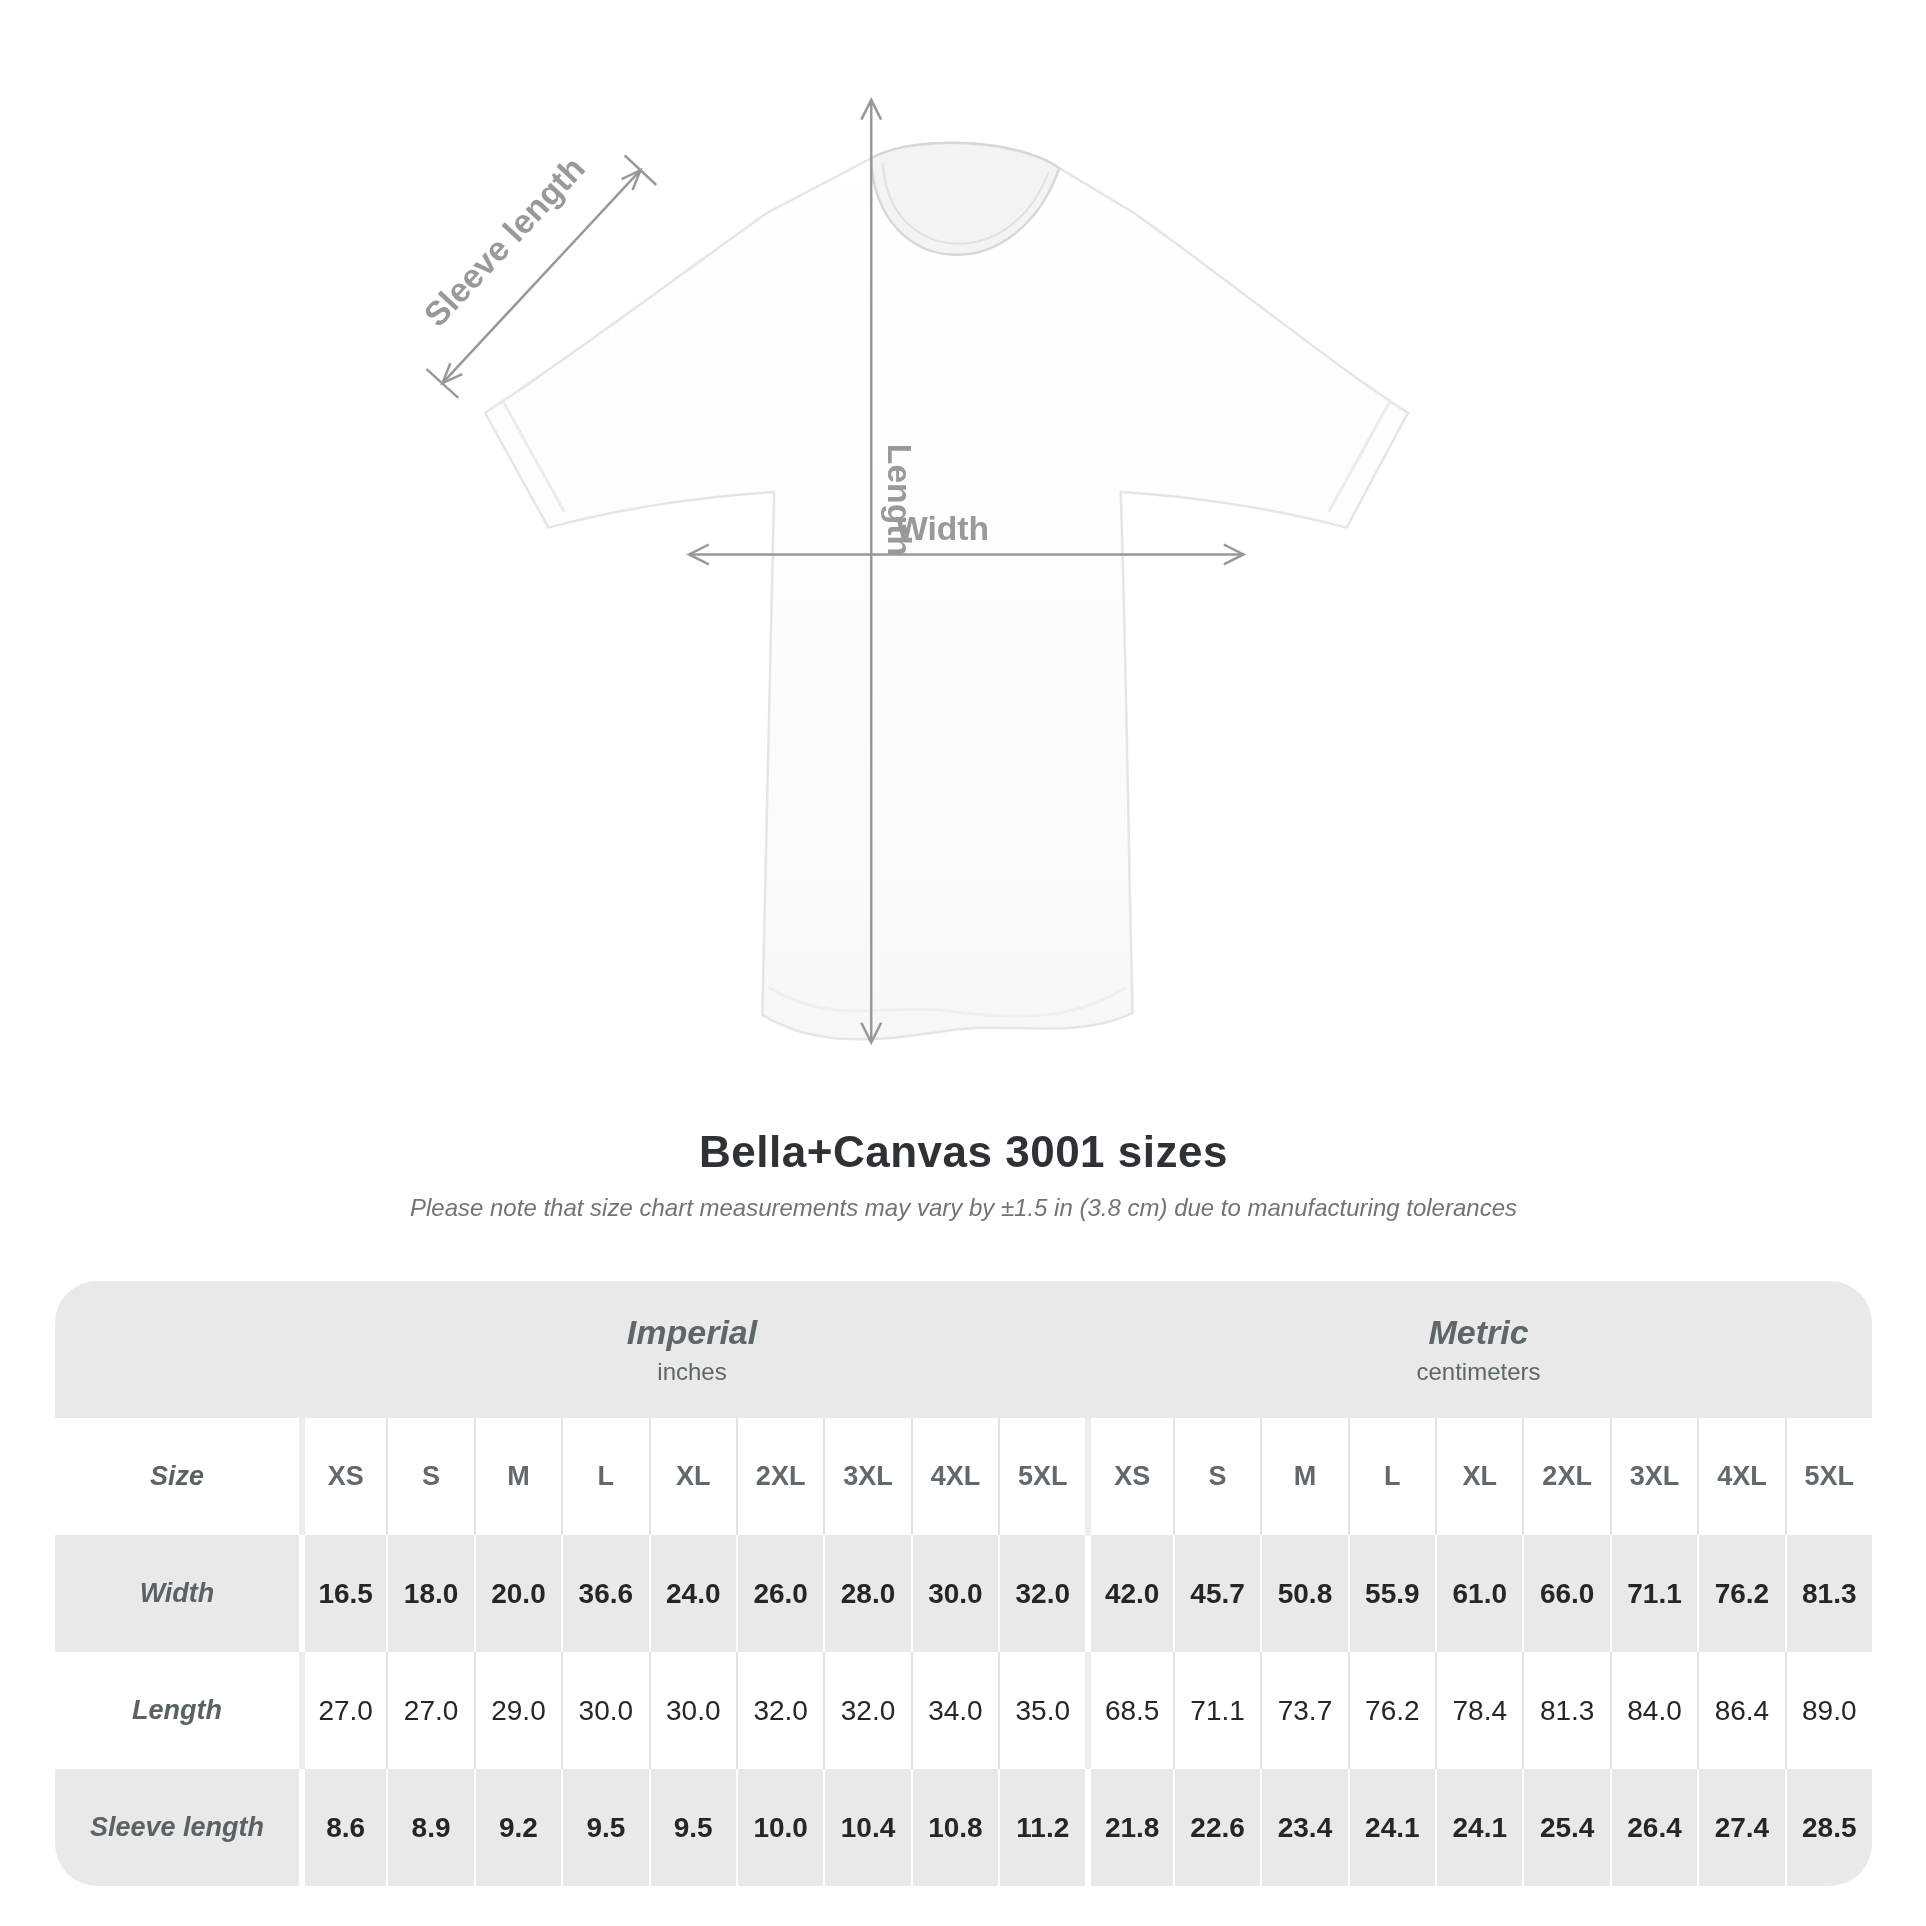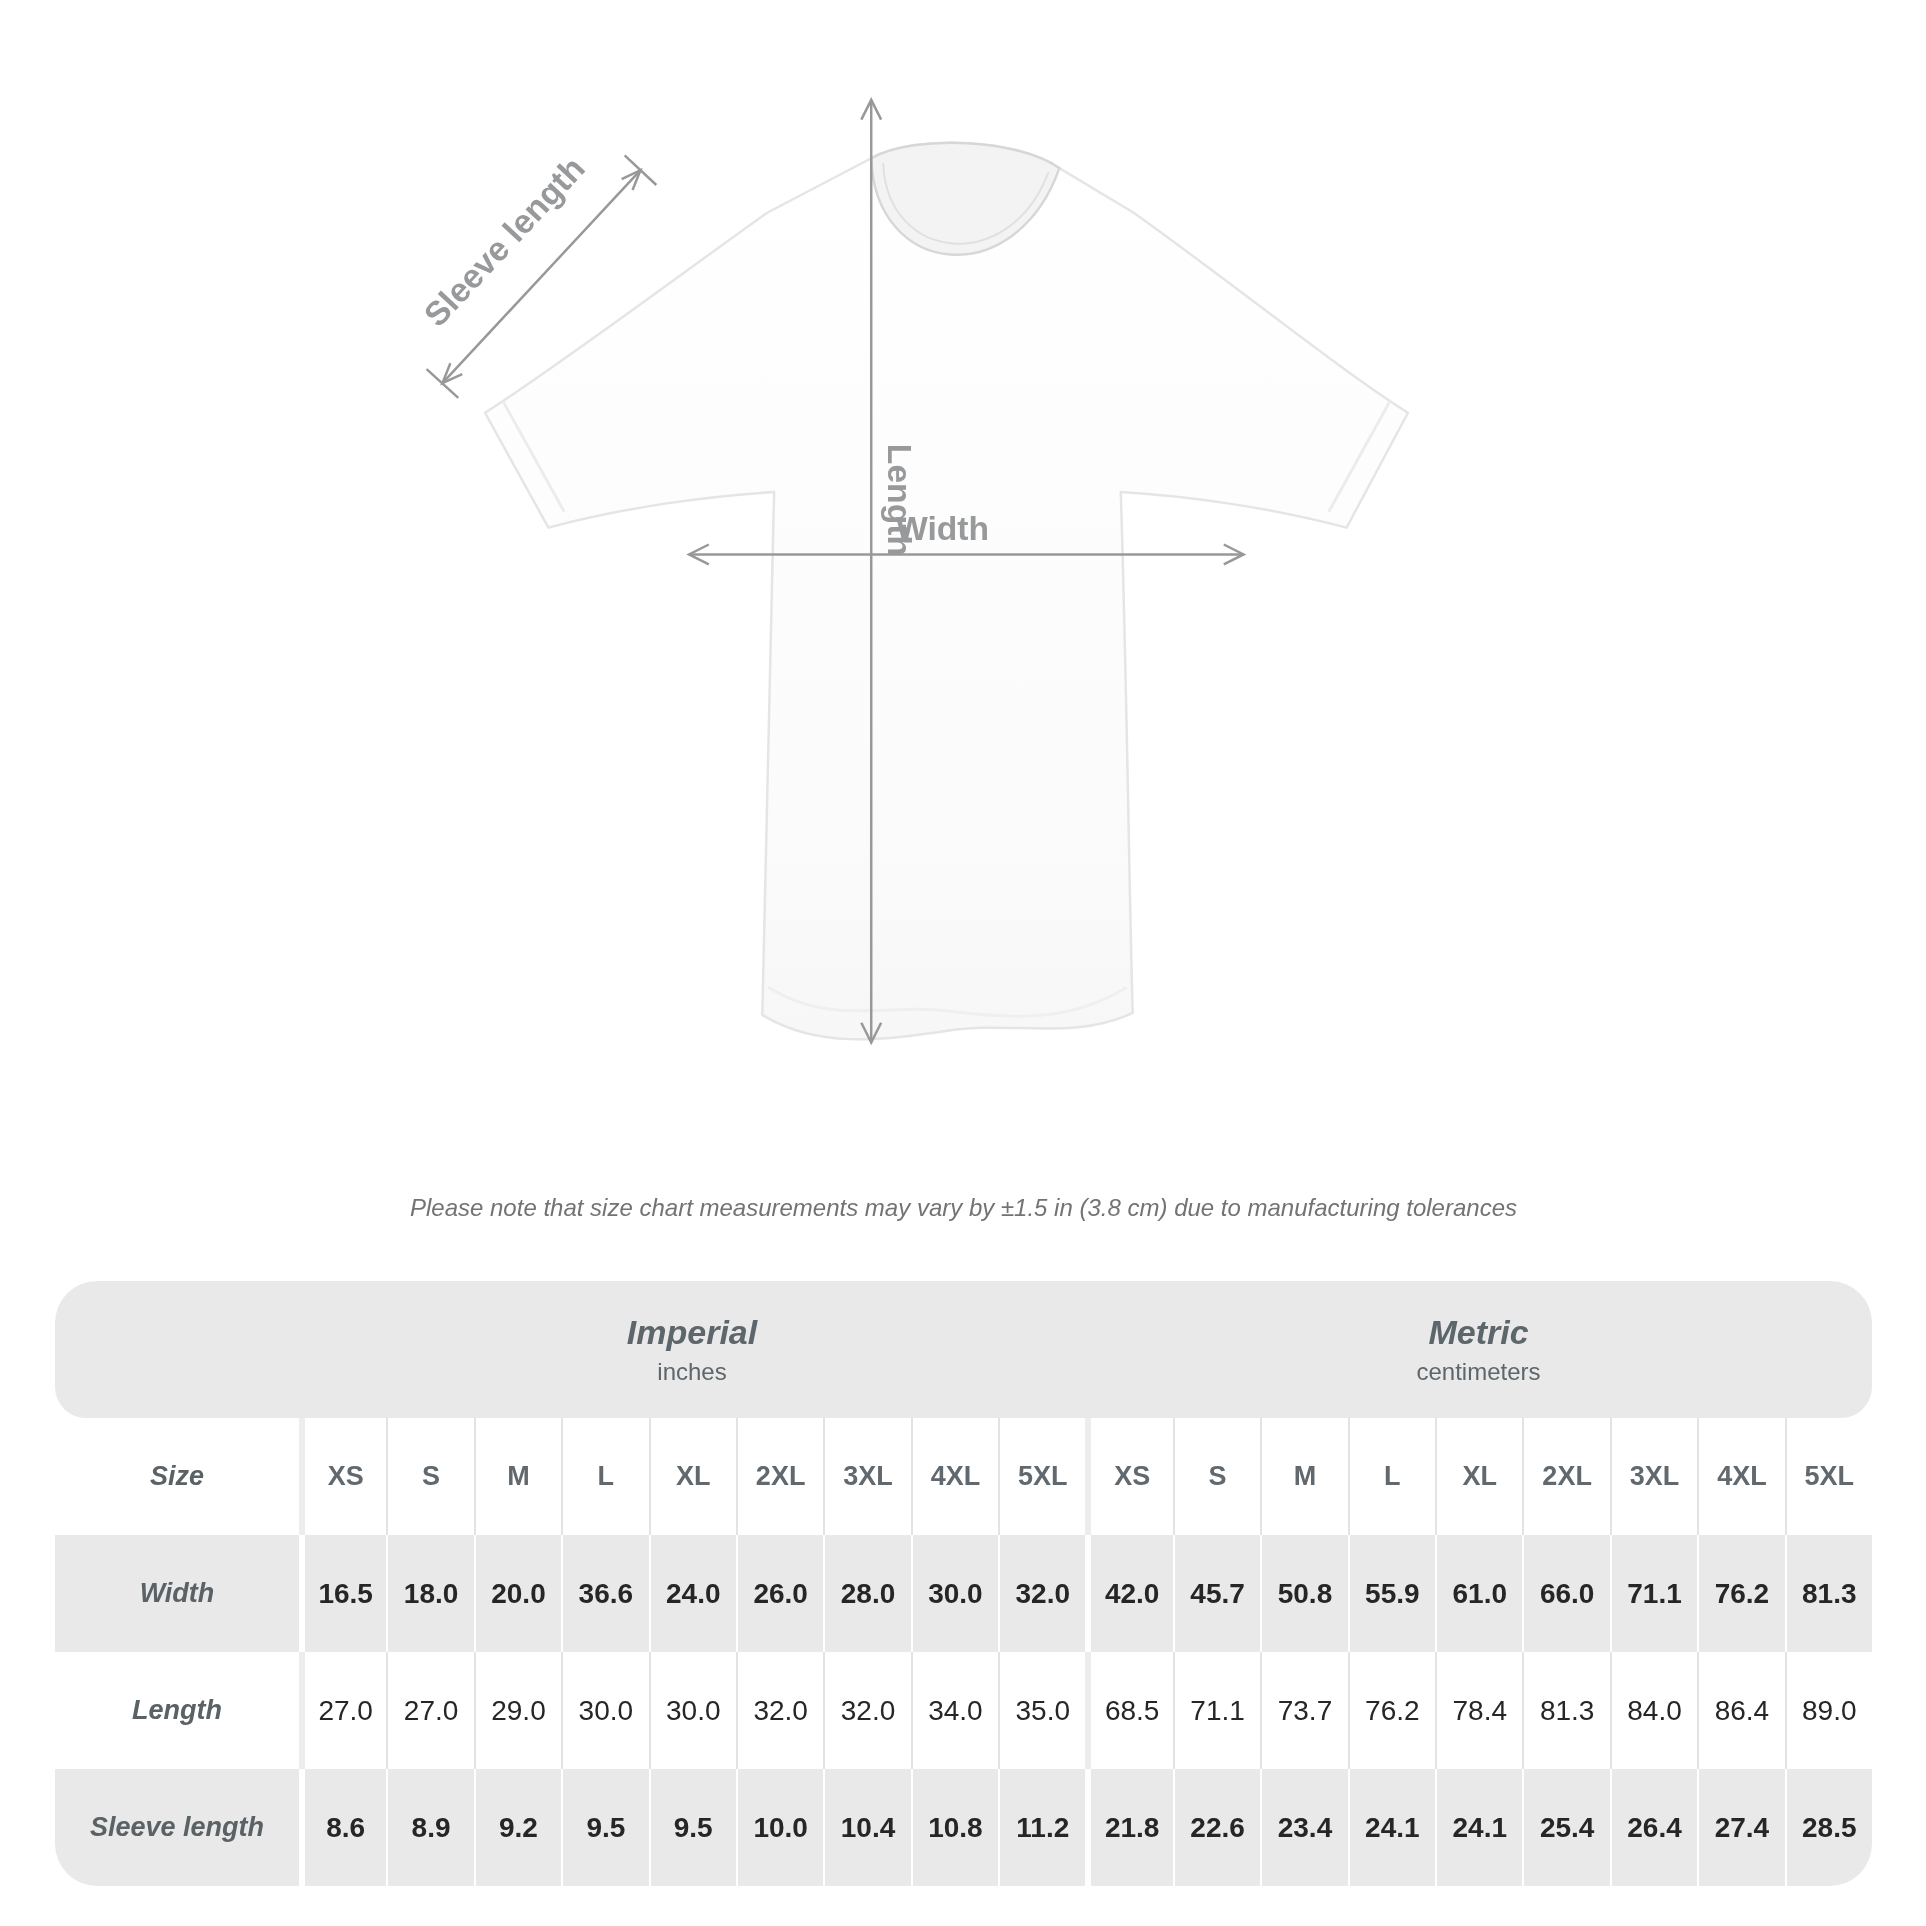--- a/index.html
+++ b/index.html
@@ -19,21 +19,21 @@
   }
   .chart-subtitle{
     position:absolute;left:0;top:1194px;width:100%;text-align:center;
     font-size:24px;font-style:italic;color:#737373;
   }
   
   .size-table{
     position:absolute;left:55px;top:1281px;width:1817px;
     border-radius:42px;overflow:hidden;background:#ffffff;
   }
-  .band{position:relative;height:137px;background:#e9e9e9;border-radius:31px;}
+  .band{position:relative;height:137px;background:#e9e9e9;}
   .band-section{position:absolute;top:0;height:100%;display:flex;flex-direction:column;
     align-items:center;justify-content:center;gap:6px;color:#5d666a;}
   .band-imperial{left:244px;width:786px;}
   .band-metric{right:0;width:787px;}
   .band-title{font-size:34px;font-weight:bold;font-style:italic;}
   .band-unit{font-size:24px;}
   .trow{display:grid;grid-template-columns:244px repeat(18,1fr);height:117px;}
   .cell{display:flex;align-items:center;justify-content:center;box-sizing:border-box;}
   .sep2{border-left:2px solid transparent;}
   .sep6{border-left:6px solid transparent;}
@@ -106,20 +106,21 @@
           <path d="M 251,72 L 283,102"></path>
         </g>
       </g>
 
       <text class="dim-label" x="138" y="167" text-anchor="middle" transform="rotate(-47 138 167)">Sleeve length</text>
       <text class="dim-label" x="517" y="420" text-anchor="middle" transform="rotate(90 517 420)">Length</text>
       <text class="dim-label" x="572" y="460" text-anchor="middle">Width</text>
     </svg>
   </div>
 
+  <div class="chart-title">Bella+Canvas 3001 sizes</div>
   <div class="chart-subtitle">Please note that size chart measurements may vary by ±1.5 in (3.8 cm) due to manufacturing tolerances</div>
 
   <div class="size-table">
     <div class="band">
       <div class="band-section band-imperial">
         <div class="band-title">Imperial</div>
         <div class="band-unit">inches</div>
       </div>
       <div class="band-section band-metric">
         <div class="band-title">Metric</div>

